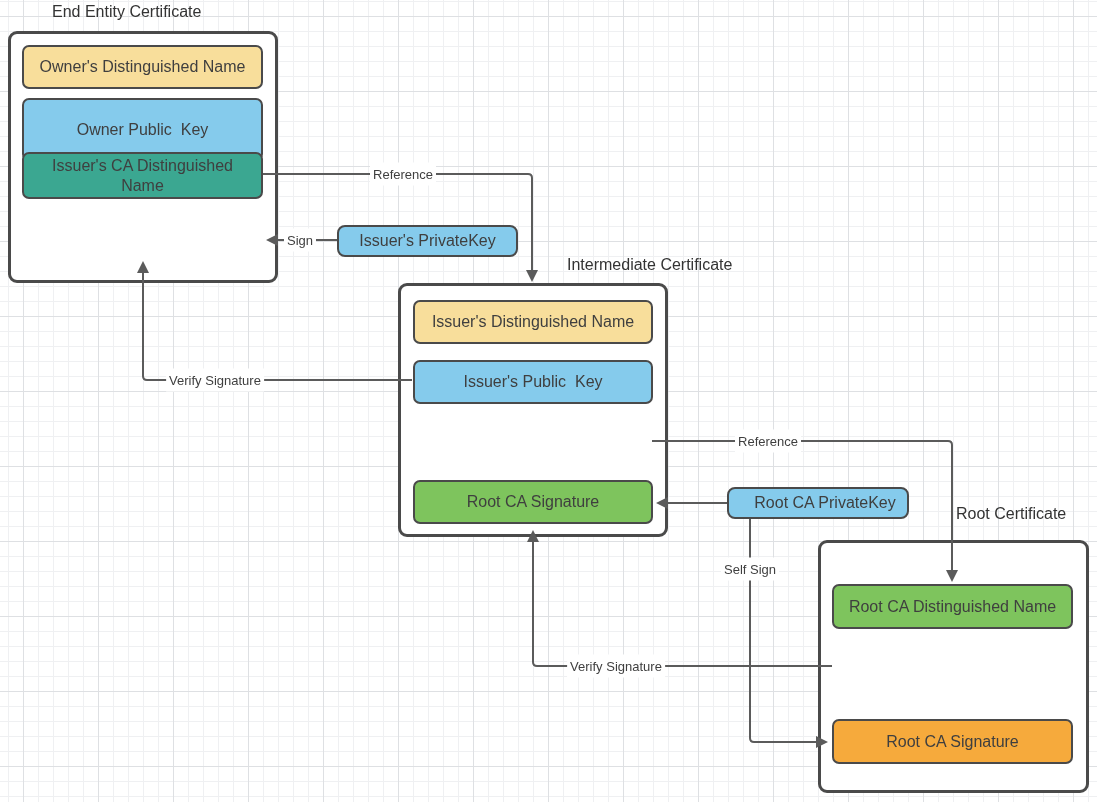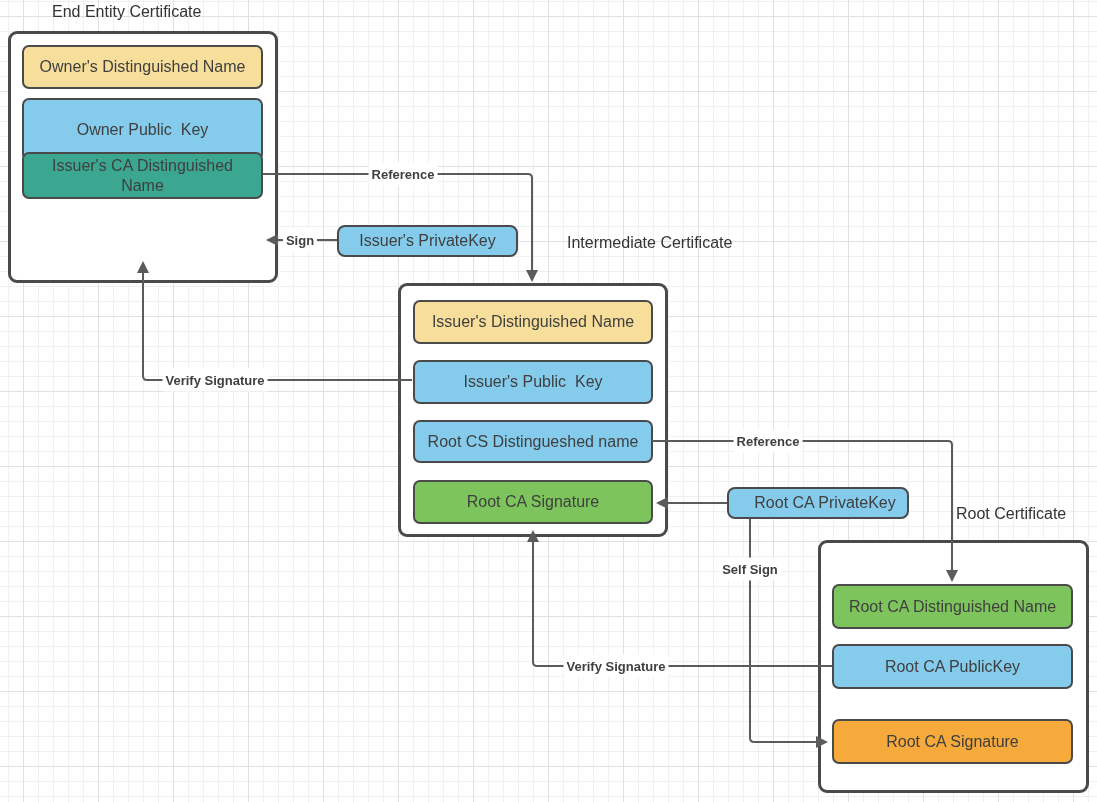--- a/index.html
+++ b/index.html
@@ -58,51 +58,49 @@
   svg.wires { position: absolute; left: 0; top: 0; z-index: 3; pointer-events: none; }
   .connector { stroke: var(--line,#5b5b5b); stroke-width: 2; fill: none; }
   .arrowhead { fill: var(--line,#5b5b5b); }
 
   .label-chip {
     position: absolute;
     transform: translate(-50%, -50%);
     background: #ffffff;
     padding: 4px 3px;
     font-size: 13px;
-    font-weight: bold;
+    font-weight: normal;
     color: var(--text,#3f3f3f);
     white-space: nowrap;
     z-index: 4;
   }
 </style>
 </head>
 <body>
 
 <div class="canvas">
 
   <div class="group" style="left:8px; top:31px; width:270px; height:252px;"></div>
   <div class="group" style="left:398px; top:283px; width:270px; height:254px;"></div>
   <div class="group" style="left:818px; top:540px; width:271px; height:253px;"></div>
 
   <div class="group-title" style="left:52px; top:3px;text-align:right;">End Entity Certificate</div>
-  <div class="group-title" style="left:567px; top:234px;">Intermediate Certificate</div>
+  <div class="group-title" style="left:567px; top:256px;">Intermediate Certificate</div>
   <div class="group-title" style="left:956px; top:505px;">Root Certificate</div>
 
   <div class="field" style="left: 22px; top: 45px; width: 241px; height: 44px; background-color: rgb(248, 222, 155);">Owner's Distinguished Name</div>
   <div class="field" style="left: 22px; top: 98px; width: 241px; height: 63px; background-color: rgb(133, 203, 236);">Owner Public&nbsp; Key</div>
   <div class="field" style="left: 22px; top: 152px; width: 241px; height: 47px; background-color: rgb(59, 167, 145);">Issuer's CA Distinguished
 Name</div>
 
   <div class="field" style="left: 413px; top: 360px; width: 240px; height: 44px; background-color: rgb(133, 203, 236);">Issuer's Public&nbsp; Key</div>
   <div class="field" style="left: 413px; top: 300px; width: 240px; height: 44px; background-color: rgb(248, 222, 155);">Issuer's Distinguished Name</div>
-  <div class="field" style="left: 413px; top: 420px; width: 240px; height: 43px; background-color: rgb(133, 203, 236);">Root CS Distingueshed name</div>
   <div class="field" style="left: 413px; top: 480px; width: 240px; height: 44px; background-color: rgb(126, 196, 93);">Root CA Signature</div>
 
   <div class="field" style="left: 832px; top: 584px; width: 241px; height: 45px; background-color: rgb(126, 196, 93);">Root CA Distinguished Name</div>
-  <div class="field" style="left: 832px; top: 644px; width: 241px; height: 45px; background-color: rgb(133, 203, 236);">Root CA PublicKey</div>
   <div class="field" style="left: 832px; top: 719px; width: 241px; height: 45px; background-color: rgb(246, 170, 60);">Root CA Signature</div>
 
   <div class="keybox" style="left: 337px; top: 225px; width: 181px; height: 32px; background-color: rgb(133, 203, 236);">Issuer's PrivateKey</div>
   <div class="keybox" style="left: 727px; top: 487px; width: 182px; height: 32px; background-color: rgb(133, 203, 236); padding-left: 14px;">Root CA PrivateKey</div>
 
   <svg class="wires" width="1097" height="802">
     <defs>
       <marker id="arrow" viewBox="0 0 12 12" refX="10" refY="6" markerWidth="12" markerHeight="12" orient="auto" markerUnits="userSpaceOnUse">
         <path class="arrowhead" d="M0,0 L12,6 L0,12 Z"></path>
       </marker>

